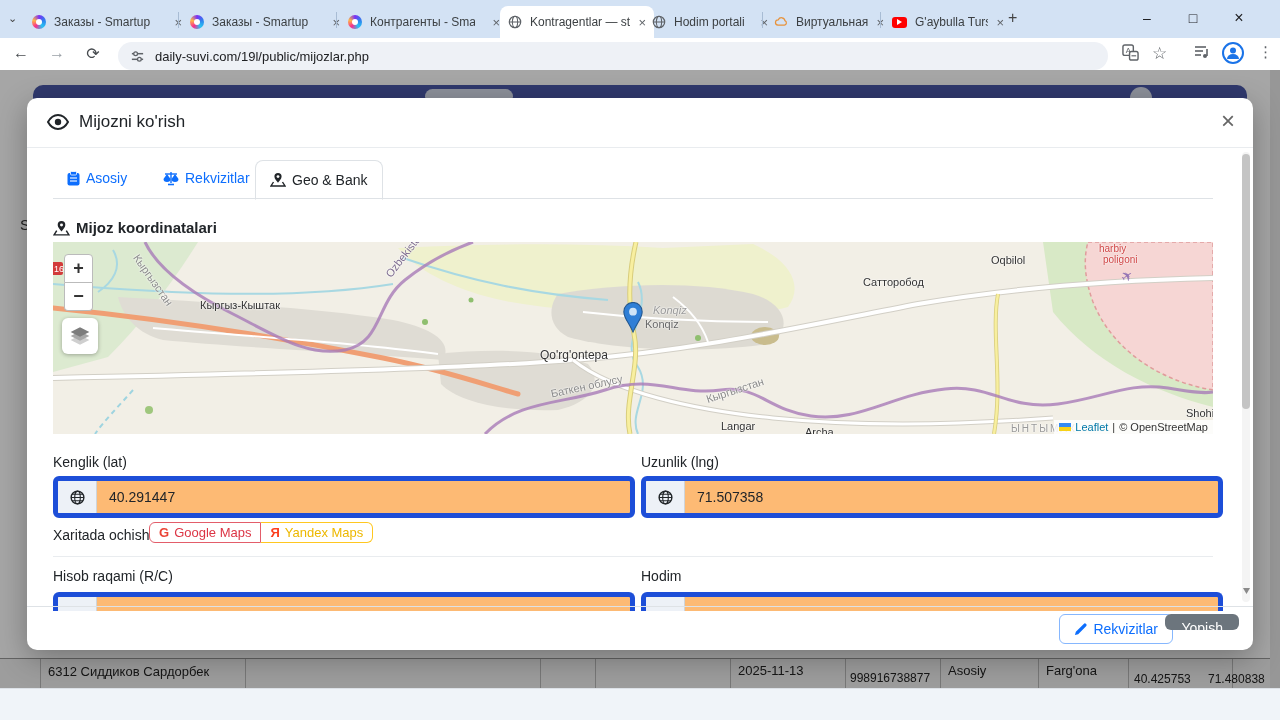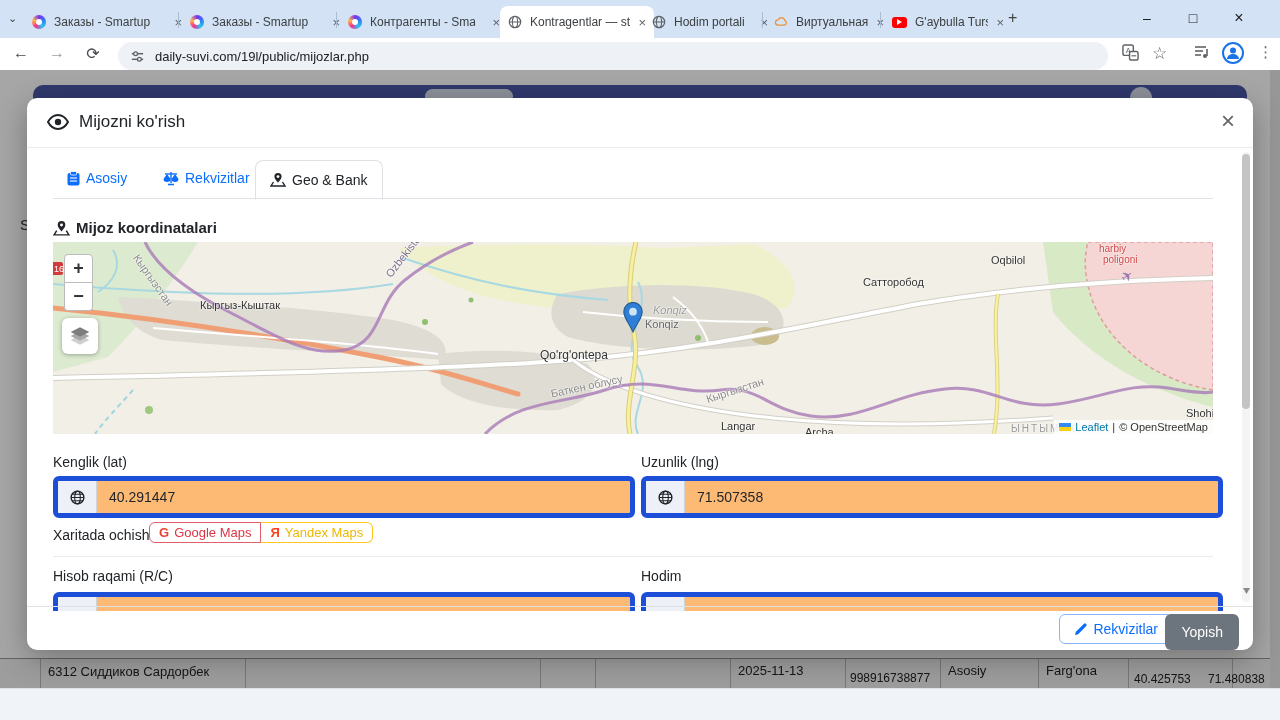--- a/index.html
+++ b/index.html
@@ -380,21 +380,21 @@
       </svg>
   </div>
 
   <div class="abs footer" style="left:0;top:508px;width:100%;height:44px;box-sizing:border-box;">
     <button class="btn-edit abs" style="right:80px;top:7px;height:30px;">
       <svg width="13" height="13" viewBox="0 0 14 14">
           <path d="M1,13 L2,9.5 10.5,1 a1.6,1.6 0 0 1 2.5,2.5 L4.5,12 Z" fill="#0d6efd"></path>
         </svg>
       <span>Rekvizitlar</span>
     </button>
-    <button class="btn-close abs" style="right:14px;top:7px;height:36px;">Yopish</button>
+    <button class="btn-close abs" style="right:14px;top:7px;height:16px;">Yopish</button>
   </div>
 </div>
 
 <div class="abs taskbar">
   
   
   
   
   
   

